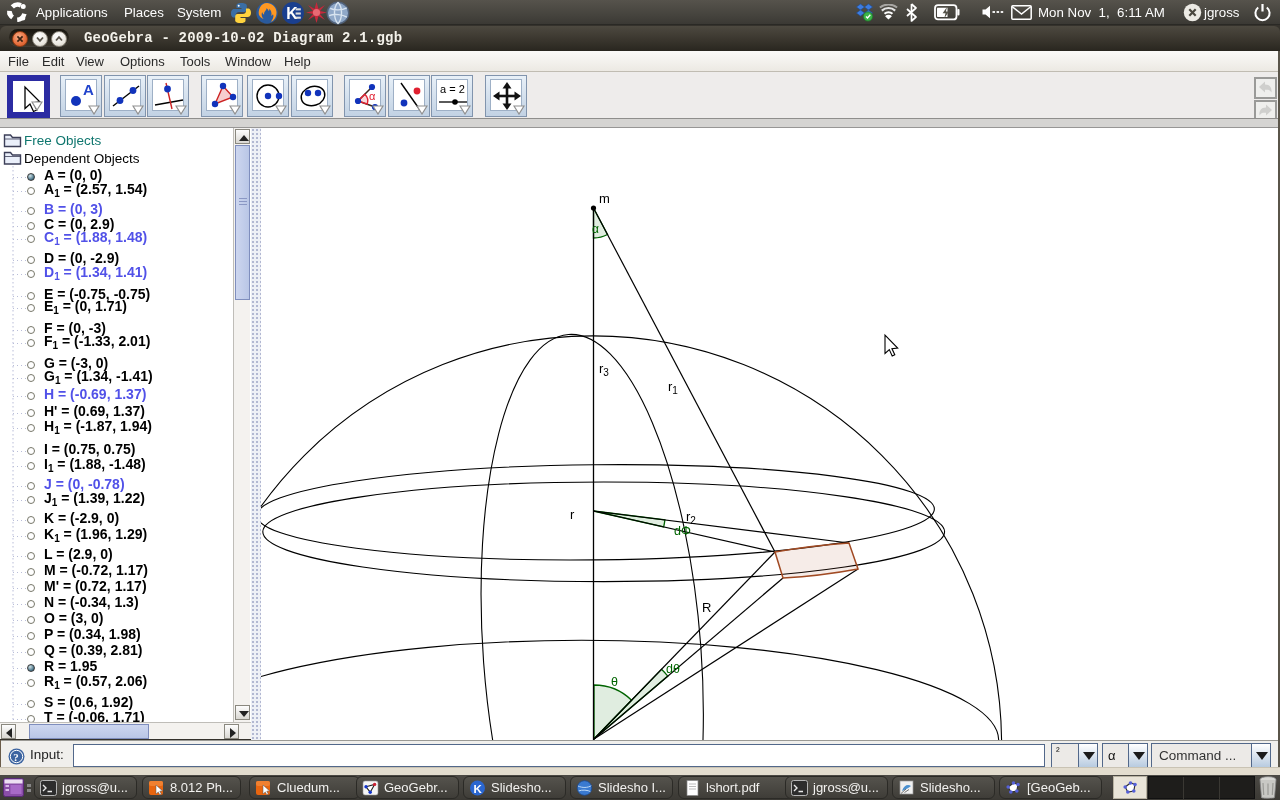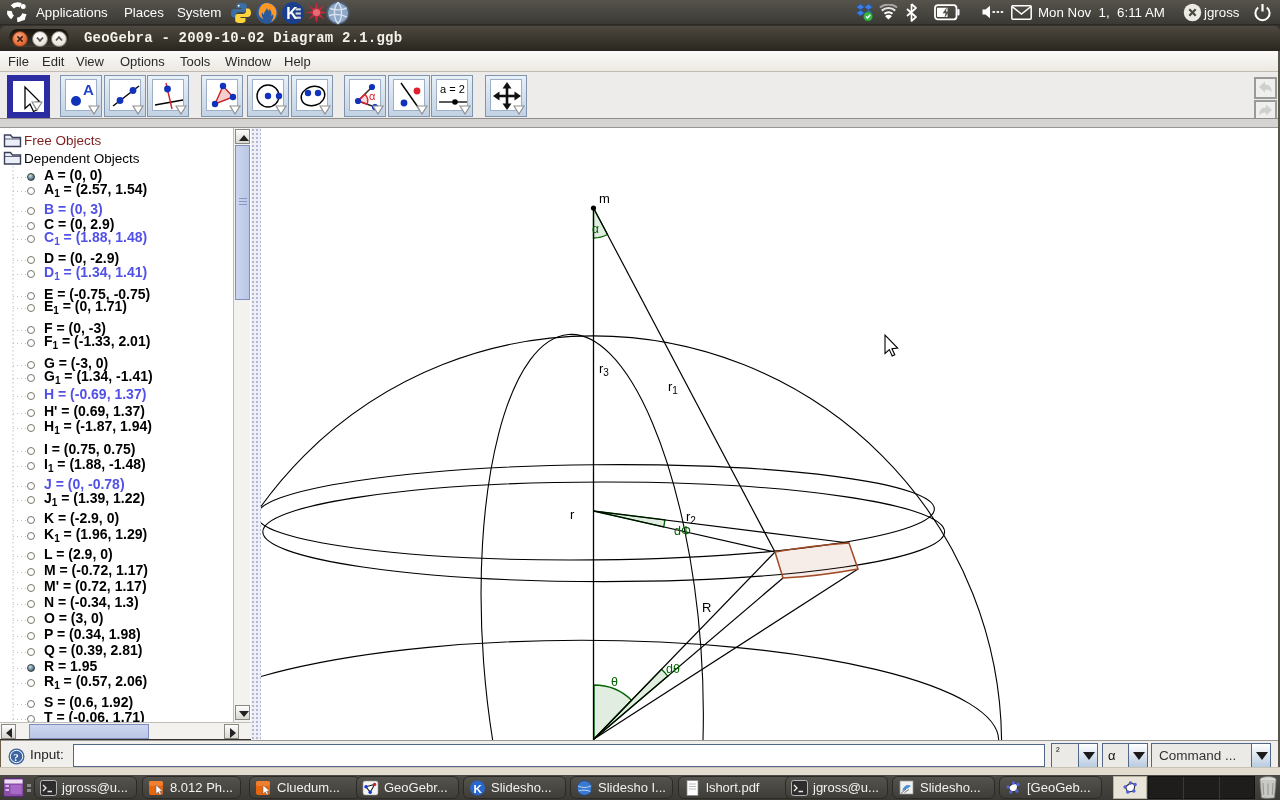--- a/index.html
+++ b/index.html
@@ -500,21 +500,21 @@
           <span class="stub"></span>
           <span class="mk"></span>
           <span class="tx">S = (0.6, 1.92)</span>
         </div>
 <div class="trow" style="top:585px">
           <span class="stub"></span>
           <span class="mk"></span>
           <span class="tx">T = (-0.06, 1.71)</span>
         </div>
 
-<span class="abs" style="left:24px;top:5px;font-size:13.5px;color:#7f1d1d">Free Objects</span>
+<span class="abs" style="left:24px;top:5px;font-size:13.5px;color:#0f766e">Free Objects</span>
 <span class="abs" style="left:24px;top:22.5px;font-size:13.5px;color:#000">Dependent Objects</span>
 <svg class="abs" style="left:0;top:0" width="233" height="594" viewBox="0 0 233 594">
 <g>
 <path d="M4.5 7 L10.5 7 L12.5 9.5 L20.5 9.5 L20.5 18.5 L4.5 18.5 Z" fill="#eaeffa" stroke="#3c3f58" stroke-width="1.4"></path>
 <path d="M4.5 11 L20.5 11" stroke="#3c3f58" stroke-width="0.8" fill="none"></path>
 <path d="M4.5 24.5 L10.5 24.5 L12.5 27 L20.5 27 L20.5 36 L4.5 36 Z" fill="#eaeffa" stroke="#3c3f58" stroke-width="1.4"></path>
 <path d="M4.5 28.5 L20.5 28.5" stroke="#3c3f58" stroke-width="0.8" fill="none"></path>
 </g>
 <line x1="13" y1="38" x2="13" y2="592" stroke="#b9bdd8" stroke-dasharray="1.5,2.5"></line>
 </svg>

